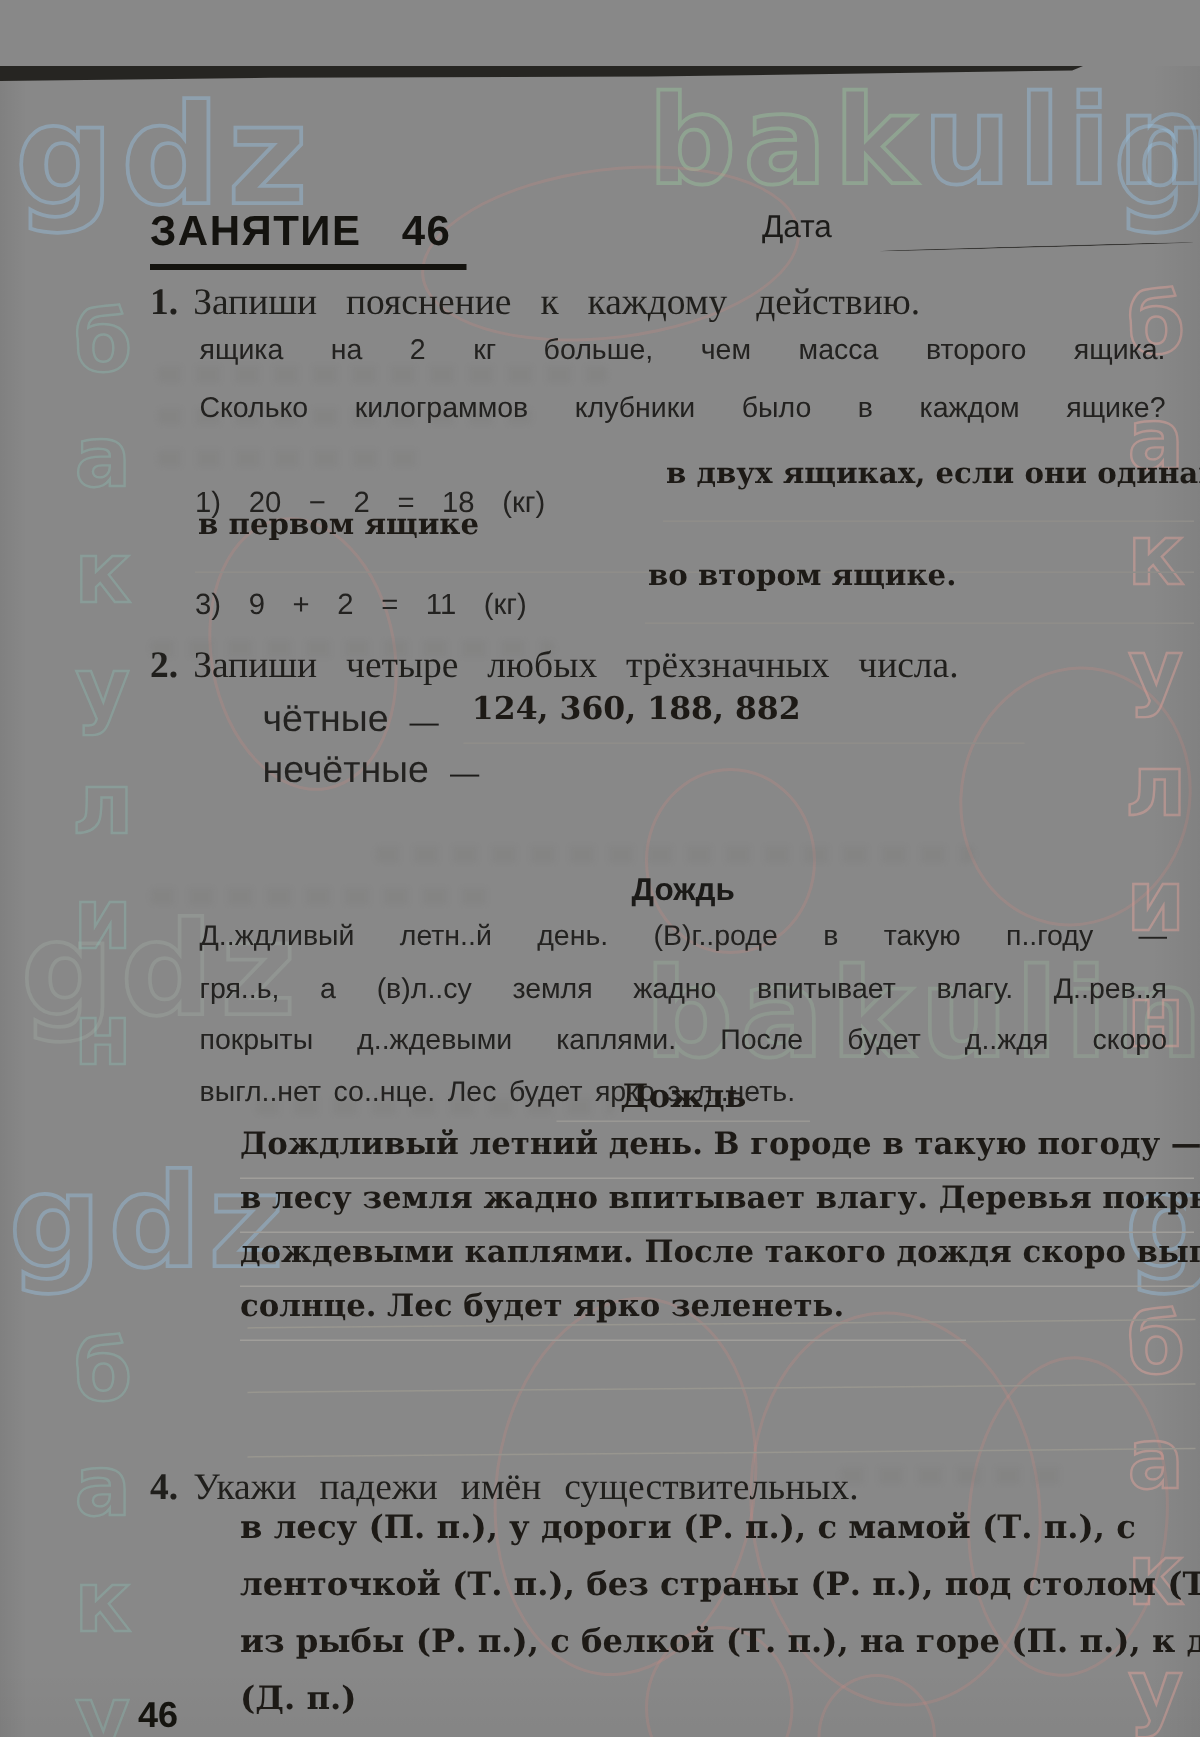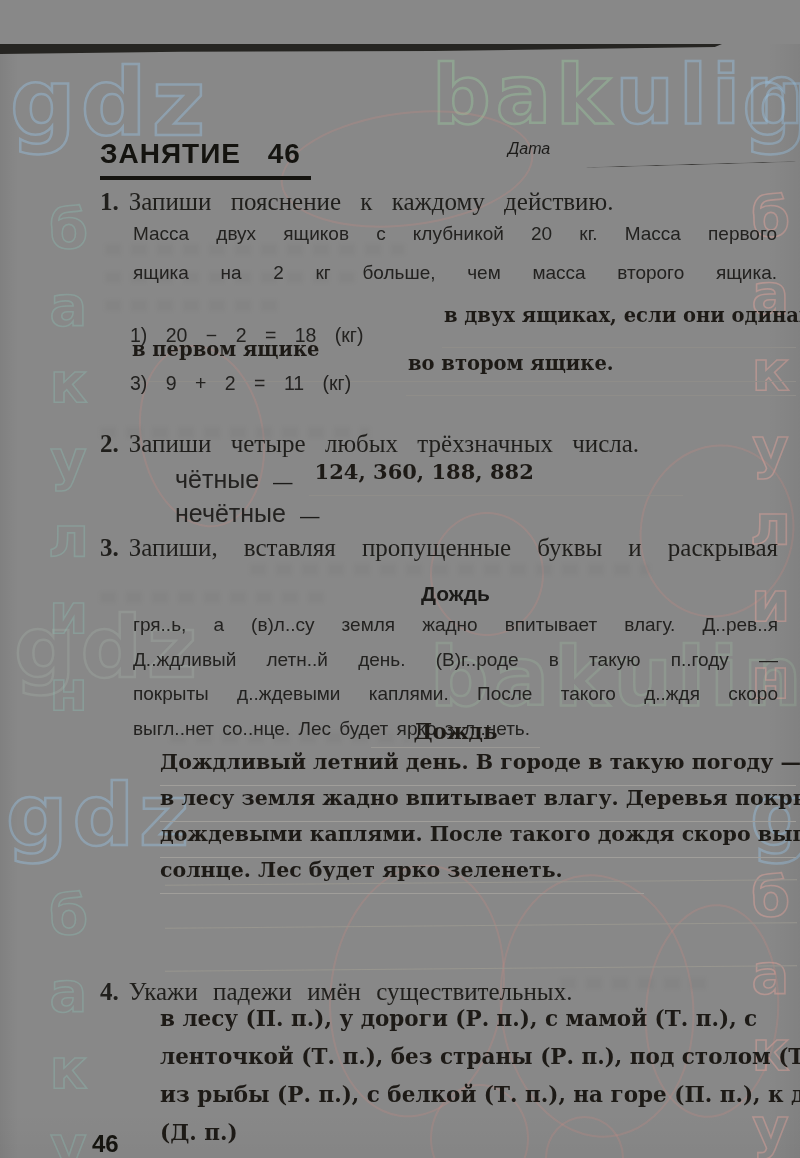--- a/index.html
+++ b/index.html
@@ -38,21 +38,21 @@
   .top-bar{position:absolute;top:0;left:0;width:722px;height:10px;background:#262522;
     clip-path:polygon(0 0,100% 0,99% 30%,60% 70%,25% 78%,0 100%);z-index:6;}
   .bottom-bar{position:absolute;left:-25px;right:-25px;bottom:-16px;height:48px;background:#141311;
     border-radius:48% 42% 0 0 / 85% 62% 0 0;transform:rotate(-.4deg);z-index:6;}
 
   
   .content{position:absolute;inset:0;z-index:3;}
 
   .lesson-title{left:100px;top:94px;font-size:28px;font-weight:bold;letter-spacing:1px;
     word-spacing:18px;border-bottom:4px solid #14130f;padding:0 10px 6px 0;color:#14130f;}
-  .date-label{left:508px;top:96px;font-size:16px;font-style:italic;}
+  .date-label{left:508px;top:96px;font-size:21px;}
   .date-line{left:586px;top:120px;width:210px;border-top:1.6px solid #3a3937;transform:rotate(-1.6deg);border-radius:50%;}
   .instr{font-size:25px;font-family:"Liberation Serif", serif;word-spacing:13px;color:#201f1c;}
   .instr .num{font-weight:bold;margin-right:10px;}
   .jl{text-align:justify;text-align-last:justify;}
 
   .schooltext{font-size:19px;line-height:38.5px;color:#232220;word-spacing:5px;}
   .line-j{text-align:justify;text-align-last:justify;}
 
   .ans{font-family:"DejaVu Serif", serif;font-weight:bold;color:#1d1a16;}
 
@@ -119,36 +119,36 @@
 
   <div class="content">
 
     <div class="abs lesson-title">ЗАНЯТИЕ 46</div>
     <div class="abs date-label">Дата</div>
     <div class="abs date-line"></div>
 
     <div class="abs instr" style="left:100px;top:144px;width:560px;"><span class="num">1.</span><span>Запиши пояснение к каждому действию.</span></div>
 
     <div class="abs schooltext" style="left:133px;top:171px;width:644px;">
-      <div class="line-j">Масса двух ящиков с клубникой 20 кг. Масса первого</div>
       <div class="line-j">ящика на 2 кг больше, чем масса второго ящика.</div>
+      <div class="line-j">Сколько килограммов клубники было в каждом ящике?</div>
     </div>
 
     <div class="step-row" style="top:268px;gap:36px;">
       <span class="step-eq">1) 20 − 2 = 18 (кг)</span>
       <span class="step-ansbox">
           <span class="ans">в двух ящиках, если они одинаковы;</span>
         </span>
     </div>
     <div class="step-row" style="top:302px;">
       <span class="step-ansbox">
           <span class="ans">в первом ящике</span>
         </span>
     </div>
-    <div class="step-row" style="top:316px;">
+    <div class="step-row" style="top:336px;gap:24px;">
       <span class="step-eq">3) 9 + 2 = 11 (кг)</span>
       <span class="step-ansbox">
           <span class="ans">во втором ящике.</span>
         </span>
     </div>
 
     <div class="abs instr" style="left:100px;top:386px;width:600px;"><span class="num">2.</span><span>Запиши четыре любых трёхзначных числа.</span></div>
 
     <div class="ex2-row" style="top:418px;">
       <span class="ex2-label">чётные</span>
@@ -156,29 +156,28 @@
       <span class="ex2-ansbox">
           <span class="ans">124, 360, 188, 882</span>
         </span>
     </div>
     <div class="ex2-row" style="top:452px;">
       <span class="ex2-label">нечётные</span>
       <span class="ex2-dash">—</span>
     </div>
 
     <div class="abs instr" style="left:100px;top:490px;width:678px;">
-      <div class="jl"><span class="num">3.</span><span>Запиши, вставляя пропущенные буквы и раскрывая</span></div>
     </div>
 
     <div class="abs ex3-title">Дождь</div>
 
     <div class="abs schooltext" style="left:133px;top:564px;width:645px;line-height:34.5px;word-spacing:3px;">
+      <div class="line-j ex3-line">Д..ждливый летн..й день. (В)г..роде в такую п..году —</div>
       <div class="line-j ex3-line">гря..ь, а (в)л..су земля жадно впитывает влагу. Д..рев..я</div>
-      <div class="line-j ex3-line">Д..ждливый летн..й день. (В)г..роде в такую п..году —</div>
-      <div class="line-j ex3-line">покрыты д..ждевыми каплями. После такого д..ждя скоро</div>
+      <div class="line-j ex3-line">покрыты д..ждевыми каплями. После будет д..ждя скоро</div>
       <div class="ex3-line">выгл..нет со..нце. Лес будет ярко з..л..неть.</div>
     </div>
 
     <div class="abs ans-title-wrap">
       <span class="ans-title-inner ans">Дождь</span>
     </div>
 
     <div class="abs ans" style="left:160px;top:706px;width:636px;">
       <div class="ansrow">Дождливый летний день. В городе в такую погоду — грязь, а</div>
       <div class="ansrow">в лесу земля жадно впитывает влагу. Деревья покрыты</div>

